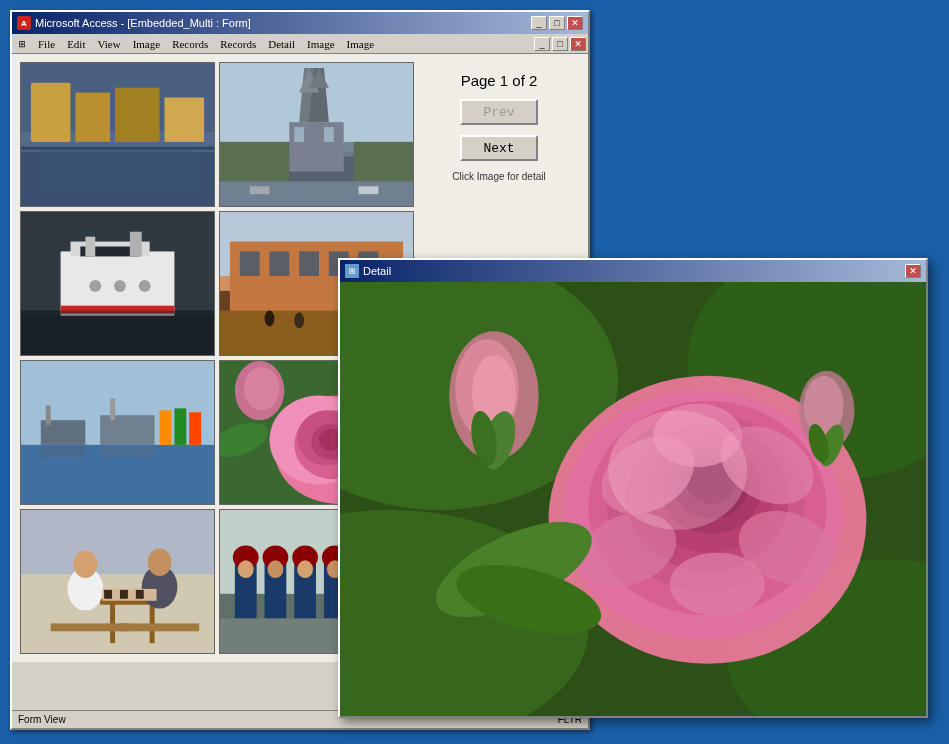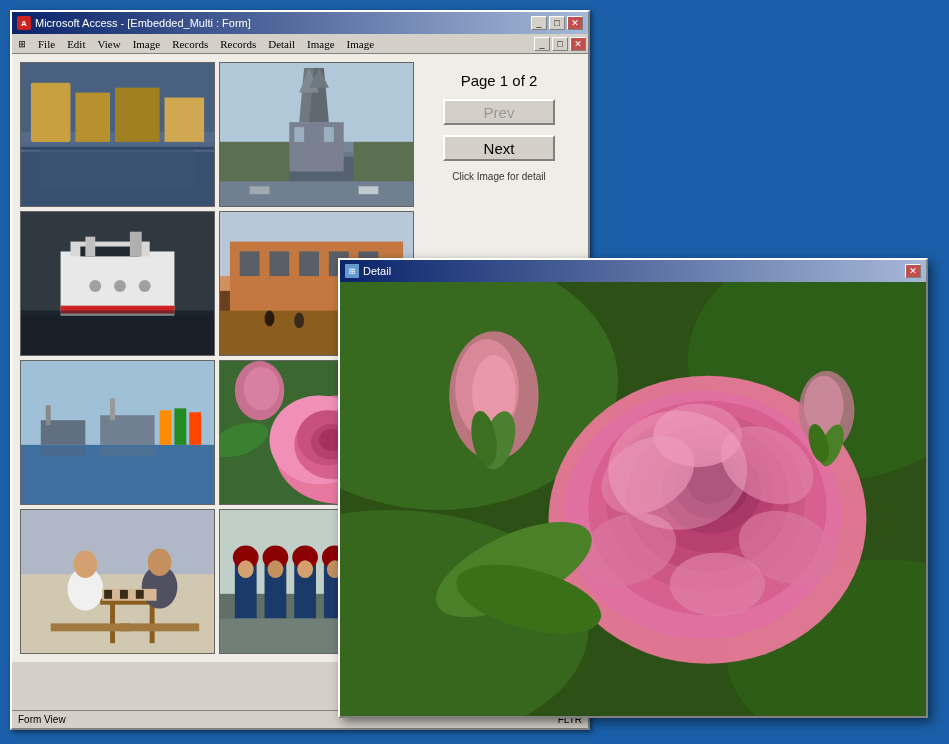--- a/index.html
+++ b/index.html
@@ -164,31 +164,32 @@
       gap: 10px;
     }
 
     .page-title {
       font-size: 15px;
       font-weight: normal;
       text-align: center;
     }
 
     .nav-button {
-      width: 112px;
+      width: 78px;
       height: 26px;
       background: #d4d0c8;
       border: 2px solid #ffffff;
       border-right-color: #808080;
       border-bottom-color: #808080;
       cursor: pointer;
-      font-size: 15px;
+      font-size: 13px;
       display: flex;
       align-items: center;
       justify-content: center;
+      font-family: Liberation Mono, monospace;
     }
 
     .nav-button:disabled, .nav-button.disabled {
       color: #999;
     }
 
     .click-hint {
       font-size: 10px;
       color: #333;
       text-align: center;

